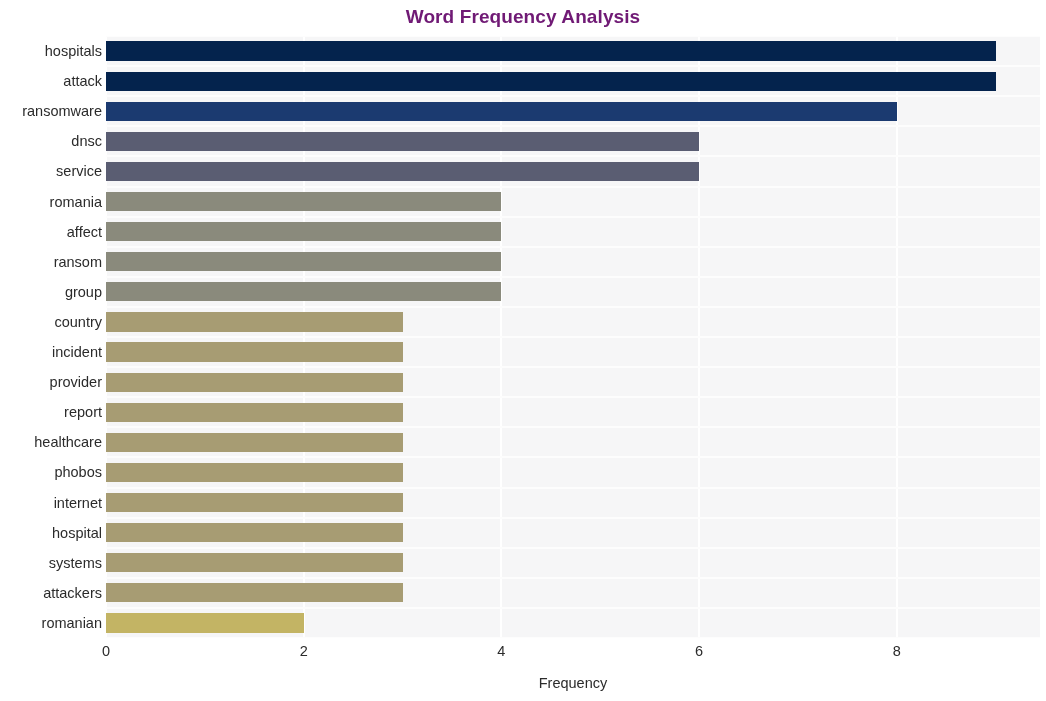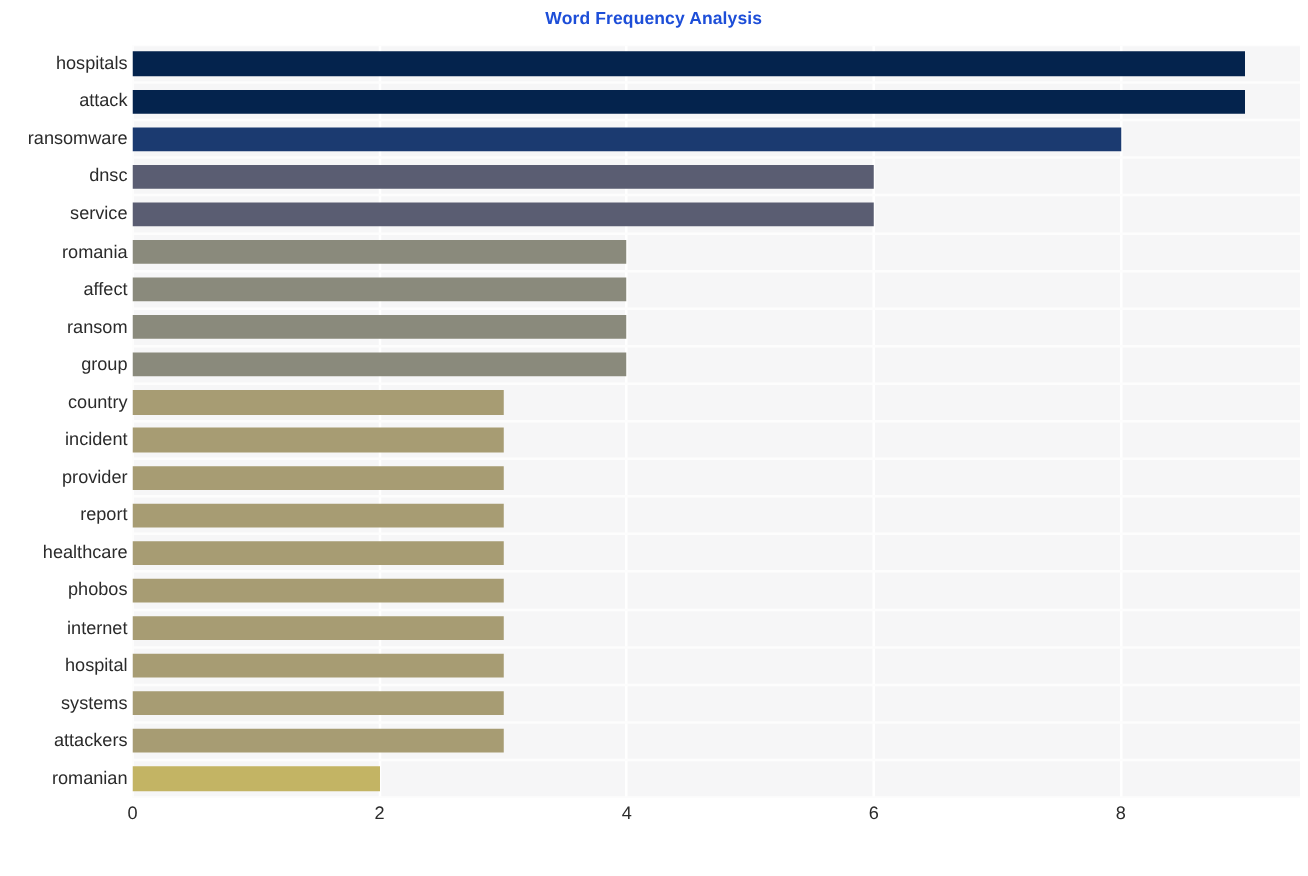--- a/index.html
+++ b/index.html
@@ -22,23 +22,23 @@
     background: #ffffff;
   }
 
   
   #chart-title {
     position: absolute;
     left: 0;
     top: 6px;
     width: 1046px;
     text-align: center;
-    font-size: 14px;
+    font-size: 19px;
     font-weight: bold;
-    color: #1d4ed8;
+    color: #701a75;
     letter-spacing: 0.1px;
     white-space: nowrap;
   }
 
   
   #plot-area {
     position: absolute;
     left: 106px;
     top: 36px;
     width: 934px;
@@ -252,14 +252,15 @@
     </div>
 
   <div id="x-tick-layer">
       <div class="xtick" style="left: 0px;">0</div>
       <div class="xtick" style="left: 197.672px;">2</div>
       <div class="xtick" style="left: 395.344px;">4</div>
       <div class="xtick" style="left: 593.016px;">6</div>
       <div class="xtick" style="left: 790.688px;">8</div>
     </div>
 
+  <div id="x-axis-label">Frequency</div>
 
 </div>
 
 </body></html>

